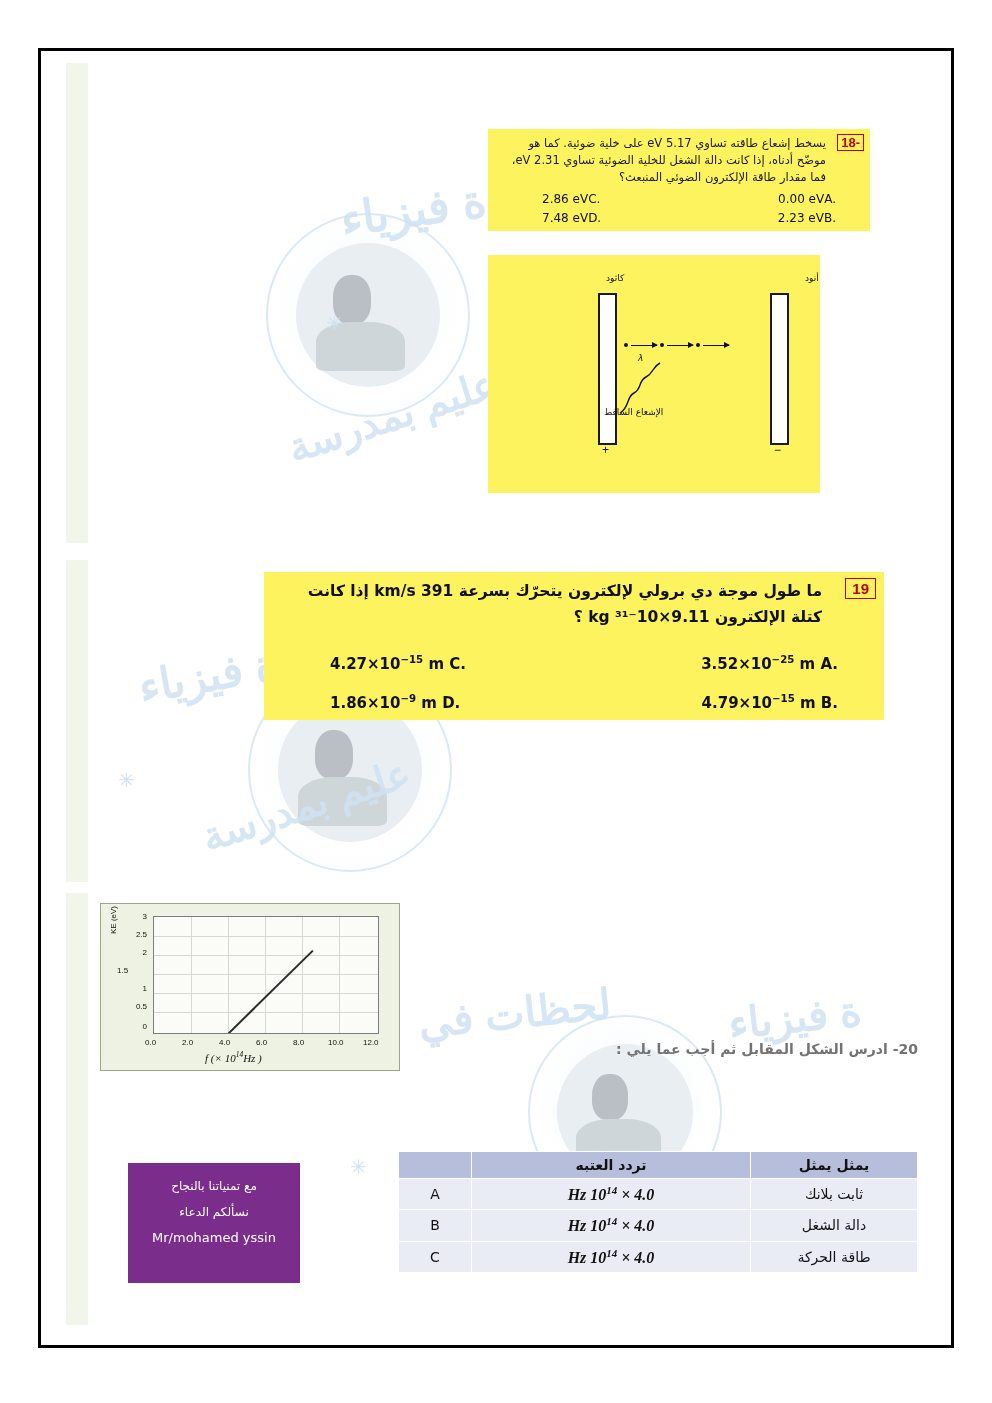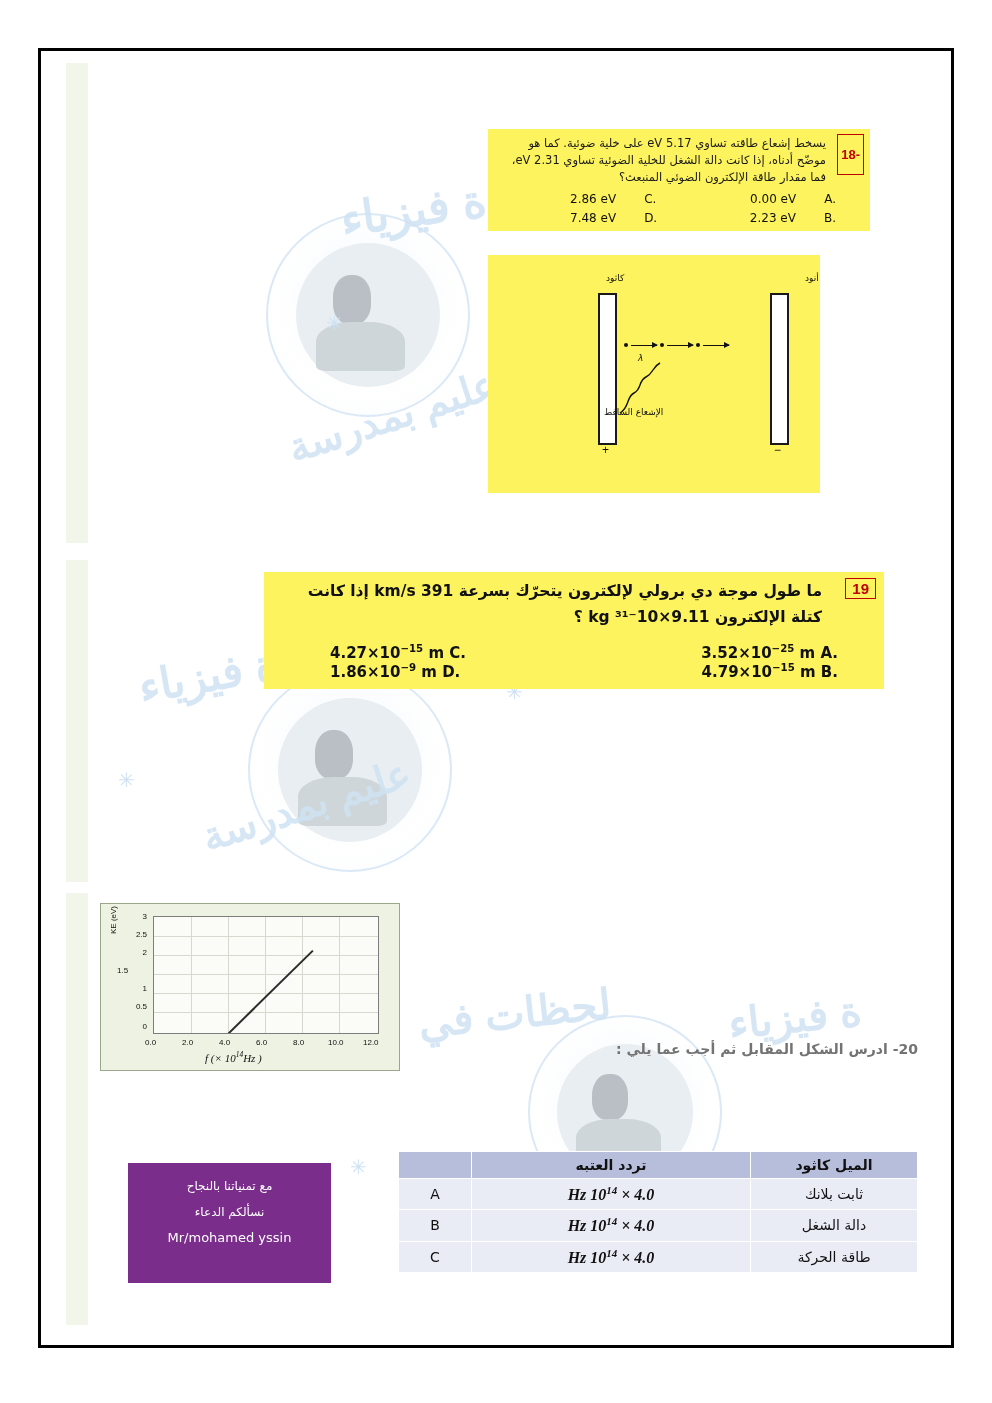--- a/index.html
+++ b/index.html
@@ -81,36 +81,36 @@
     box-sizing:border-box;
   }
   .q18-num{
     position:absolute;
     right:6px;top:5px;
     color:#c00000;
     font-size:13px;
     font-weight:bold;
     border:1px solid #c00000;
     background:#fdf35e;
-    padding:12px 3px;
+    padding:0 3px;
     line-height:15px;
   }
   .q18-text{
     direction:rtl;text-align:right;
     font-size:11.5px;line-height:17px;color:#1a1a1a;
     padding:0 36px 0 4px;
     font-family:"DejaVu Sans", sans-serif;
   }
   .q18-opts{
     margin-top:6px;
     display:flex;flex-direction:column;gap:5px;
     padding:0 26px 2px 46px;
   }
   .q18-row{display:flex;justify-content:space-between;font-size:12px;color:#111;}
-  .q18-row span{font-family:"DejaVu Sans", sans-serif;margin-left:28px;}
+  .q18-row span{font-family:"DejaVu Sans", sans-serif;}
 
   .q18-fig{
     position:absolute;
     left:400px;top:192px;
     width:332px;height:238px;
     background:#fdf35e;
   }
   .plate{
     position:absolute;
     background:#fff;border:2px solid #1a1a1a;
@@ -157,22 +157,22 @@
     border:1px solid #c00000;padding:0 6px;line-height:19px;
     background:#fdf35e;
   }
   .q19-text{
     direction:rtl;text-align:right;
     font-size:15.5px;font-weight:bold;line-height:26px;color:#111;
     padding:0 52px 0 6px;
     font-family:"DejaVu Sans", sans-serif;
   }
   .q19-opts{
-    margin-top:13px;
-    display:flex;flex-direction:column;gap:0;
+    margin-top:24px;
+    display:flex;flex-direction:column;gap:20px;
     padding:0 36px 0 56px;
   }
   .q19-row{display:flex;justify-content:space-between;font-size:15px;font-weight:bold;color:#111;}
   .q19-row span{font-family:"DejaVu Sans", sans-serif;}
   sup{font-size:.68em;}
 
   
   .q20{
     position:absolute;
     left:0;top:830px;
@@ -252,21 +252,21 @@
   .q20-table td.val{
     font-family:"Liberation Serif", serif;
     font-weight:bold;font-style:italic;font-size:16px;
   }
   .q20-table td.letter{width:56px;font-weight:normal;}
   .q20-table td.txt{width:150px;}
 
   .signature{
     position:absolute;
     left:40px;top:270px;
-    width:203px;height:120px;
+    width:172px;height:120px;
     background:#7b2d8b;
     color:#fff;
     text-align:center;
     padding-top:10px;
     box-sizing:border-box;
     direction:rtl;
   }
   .signature div{
     font-size:12px;line-height:26px;
     font-family:"DejaVu Sans", sans-serif;
@@ -420,21 +420,21 @@
       </div>
 
       <div class="q20-stem">
         <span>20-</span>
         <span>ادرس الشكل المقابل ثم أجب عما يلي :</span>
       </div>
 
       <table class="q20-table">
         <thead>
           <tr>
-            <th style="width:150px;">الميل كاثود</th>
+            <th style="width:150px;">يمثل يمثل</th>
             <th>تردد العتبه</th>
             <th style="width:56px;background:#b7bedb;"></th>
           </tr>
         </thead>
         <tbody>
           <tr>
             <td class="txt">ثابت بلانك</td>
             <td class="val"><span>4.0 × 10</span><sup>14</sup><span> Hz</span></td>
             <td class="letter">A</td>
           </tr>

